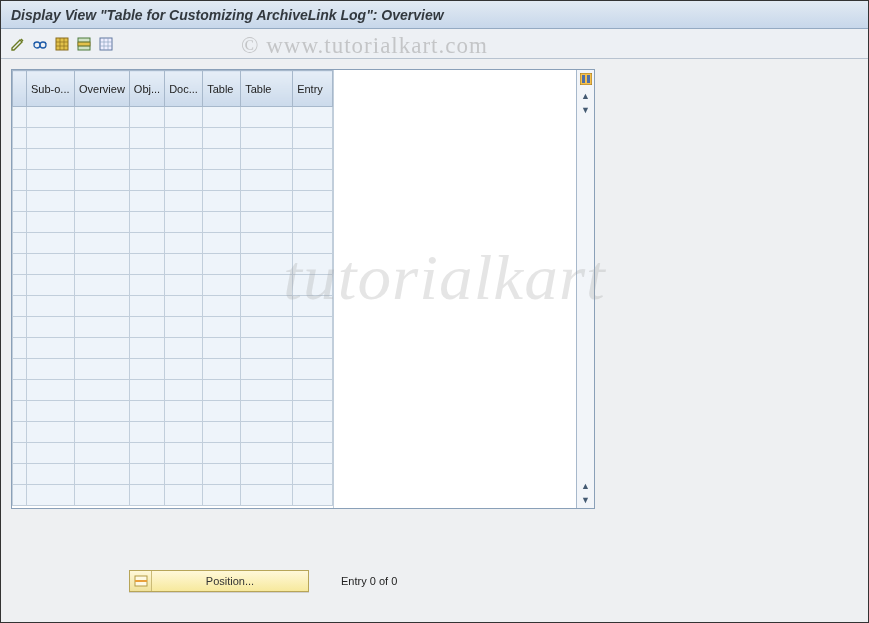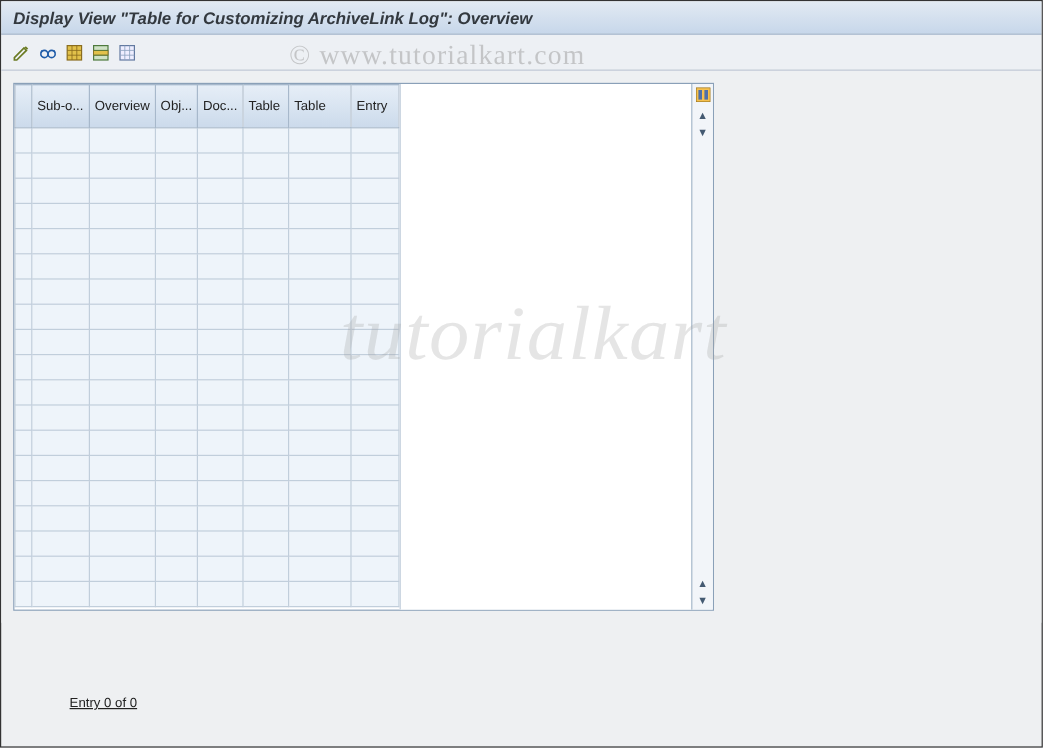--- a/index.html
+++ b/index.html
@@ -153,24 +153,23 @@
     .position-btn .icon-slot {
       width: 22px; height: 100%;
       border-right: 1px solid #cbbb77;
       display:flex; align-items:center; justify-content:center;
       background: linear-gradient(to bottom,#fff8d9,#f0e29a);
     }
     .position-btn .label-slot {
       flex:1; text-align:center;
     }
     .entry-status {
-      margin-left: 57px;
+      margin-left: 32px;
       font-size: 11px;
       color: #222;
-      text-decoration: underline;
     }
     .watermark {
       position: absolute;
       top: 32px;
       left: 240px;
       font-size: 23px;
       color: rgba(150,150,150,0.48);
       font-family: Georgia, serif;
       pointer-events: none;
       letter-spacing: 1px;
@@ -462,17 +461,26 @@
         <div class="scroll-arrows">
           <span class="arrow-btn">▲</span>
           <span class="arrow-btn">▼</span>
         </div>
       </div>
     </div>
   </div>
 </div>
 
 <div class="footer-row">
+  <div class="position-btn">
+    <span class="icon-slot">
+      <svg width="14" height="14" viewBox="0 0 14 14">
+          <rect x="1" y="2" width="12" height="10" fill="#fef9e3" stroke="#b39b46"></rect>
+          <rect x="1" y="6" width="12" height="2" fill="#e9a03b"></rect>
+        </svg>
+    </span>
+    <span class="label-slot">Position...</span>
+  </div>
   <span class="entry-status">Entry 0 of 0</span>
 </div>
 
 <div class="watermark">© www.tutorialkart.com</div>
 <div class="watermark-big">tutorialkart</div>
 
 </body></html>

